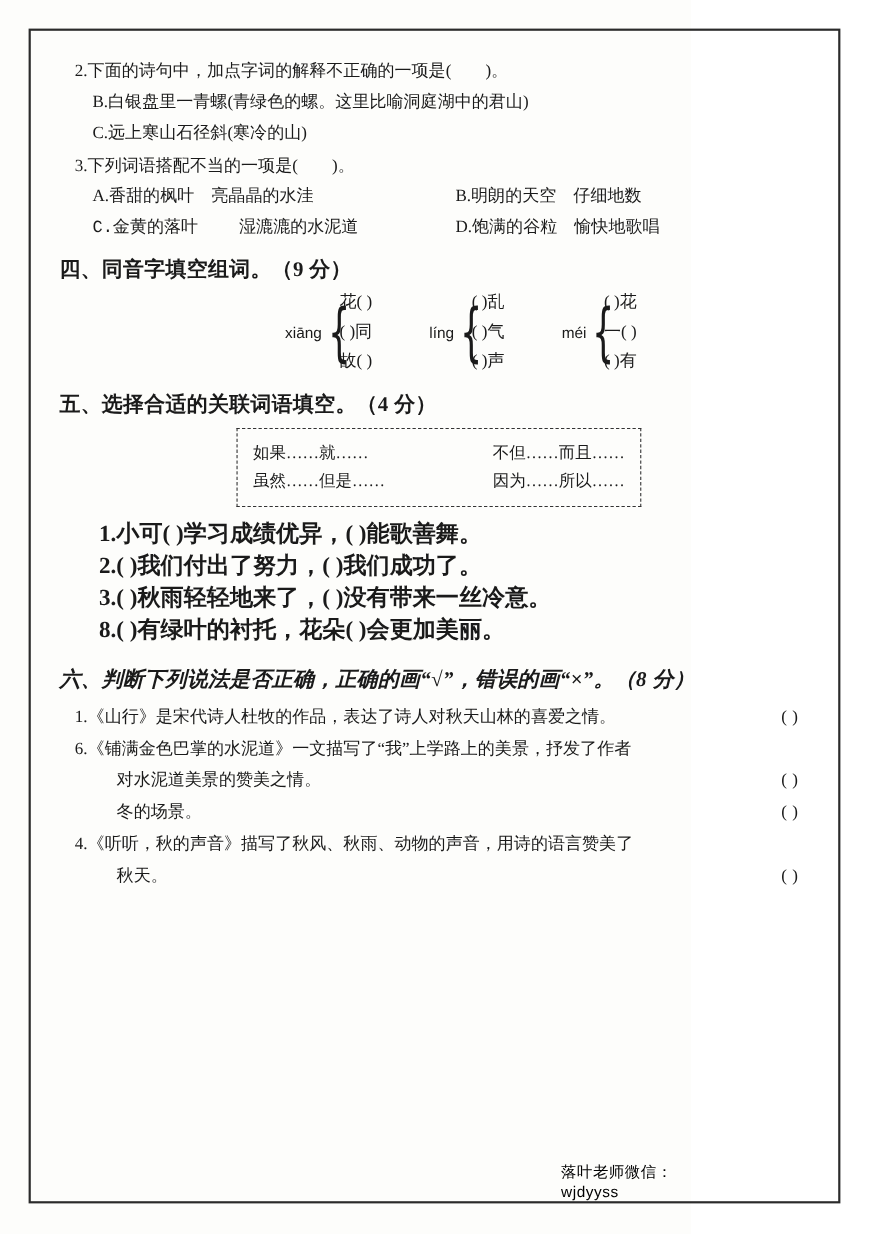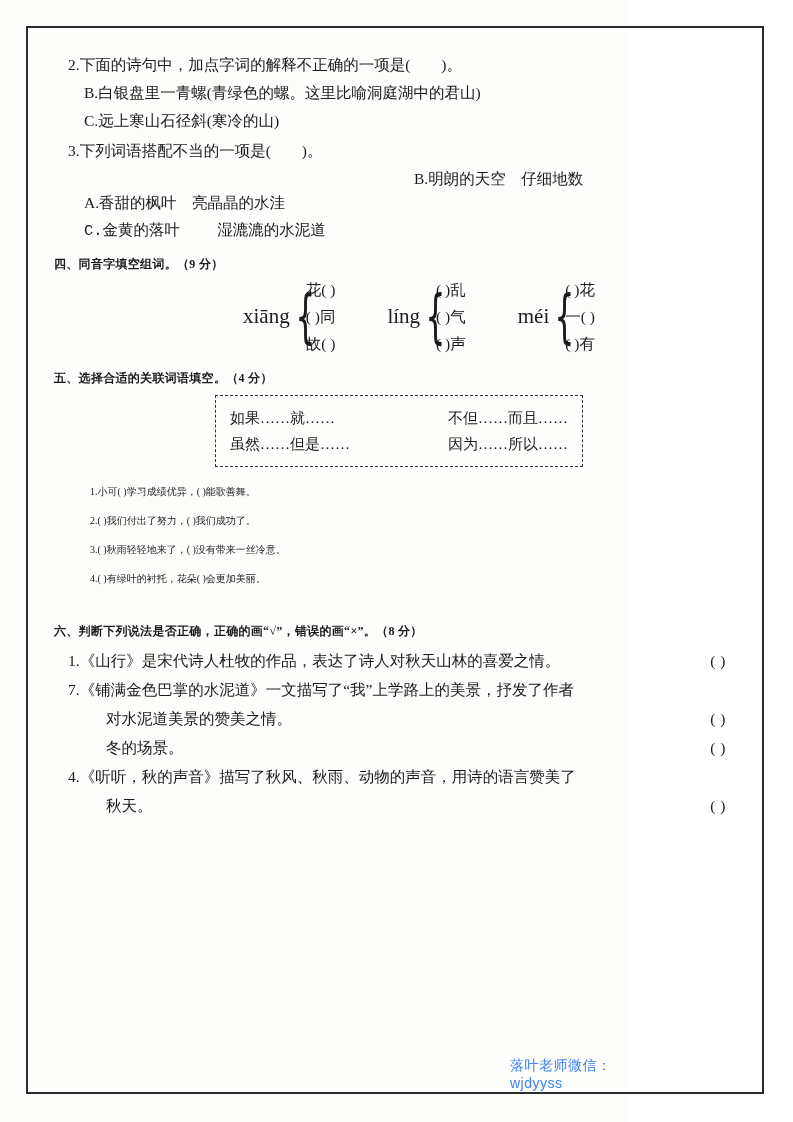--- a/index.html
+++ b/index.html
@@ -39,43 +39,43 @@
   }
   .q-line {
     font-size: 15.5px;
     line-height: 26px;
     margin: 0 0 2px 0;
     white-space: pre-wrap;
   }
   .indent1 { padding-left: 14px; }
   .indent2 { padding-left: 30px; }
   .section-title {
-    font-size: 12px;
+    font-size: 19px;
     font-weight: bold;
     margin: 12px 0 6px 0;
     letter-spacing: 0.3px;
   }
   .row-flex {
     display: flex;
   }
   
   .pinyin-area {
     margin: 6px 0 4px 0;
     display: flex;
     justify-content: center;
     gap: 52px;
     padding-left: 40px;
   }
   .pin-group {
     display: flex;
     align-items: center;
   }
   .pin-label {
-    font-size: 21px;
-    font-family: Liberation Serif, serif;
+    font-size: 14px;
+    font-family: Liberation Sans, sans-serif;
     padding-right: 2px;
     white-space: nowrap;
   }
   .brace {
     font-size: 58px;
     line-height: 1;
     font-family: "DejaVu Sans", sans-serif;
     transform: scaleX(0.55);
     transform-origin: center;
     width: 14px;
@@ -101,44 +101,45 @@
     box-sizing: border-box;
   }
   .word-box-row {
     display: flex;
     justify-content: space-between;
     font-size: 15px;
     line-height: 26px;
     font-family: "Liberation Serif", serif;
   }
   .fill-line {
-    font-size: 10px;
+    font-size: 21px;
     line-height: 29px;
     padding-left: 36px;
+    font-weight: bold;
   }
   
   .tf-item {
     font-size: 15.5px;
     line-height: 29px;
     padding-left: 14px;
     position: relative;
   }
   .tf-item .tail {
     float: right;
     padding-right: 18px;
   }
   .tf-cont {
     padding-left: 38px;
   }
   .watermark {
     position: absolute;
     left: 510px;
     top: 1057px;
     font-size: 14px;
-    color: #3b82f6;
+    color: #000000;
     letter-spacing: 0.5px;
     font-family: "Liberation Sans", sans-serif;
   }
   .blank-paren {
     letter-spacing: 0.5px;
   }
 </style>
 </head>
 <body>
 
@@ -146,25 +147,26 @@
   <div class="page-border"></div>
 
   <div class="content">
 
     <div class="q-line indent1">2.下面的诗句中，加点字词的解释不正确的一项是(        )。</div>
     <div class="q-line indent2">B.白银盘里一青螺(青绿色的螺。这里比喻洞庭湖中的君山)</div>
     <div class="q-line indent2">C.远上寒山石径斜(寒冷的山)</div>
 
     <div class="q-line indent1" style="margin-top:4px;">3.下列词语搭配不当的一项是(        )。</div>
     <div class="q-line indent2 row-flex">
-      <span style="width:330px;margin-top:24px;">A.香甜的枫叶    亮晶晶的水洼</span>
+      <span style="width:330px;">A.香甜的枫叶    亮晶晶的水洼</span>
       <span>B.明朗的天空    仔细地数</span>
     </div>
     <div class="q-line indent2 row-flex">
       <span style="width:330px;font-family:Liberation Mono, monospace;">C.金黄的落叶    湿漉漉的水泥道</span>
+      <span>D.饱满的谷粒    愉快地歌唱</span>
     </div>
 
     <div class="section-title">四、同音字填空组词。（9 分）</div>
     <div class="pinyin-area">
 
       <div class="pin-group">
         <span class="pin-label">xiāng</span>
         <span class="brace">{</span>
         <span class="pin-items">
           <div>花(        )</div>
@@ -201,31 +203,31 @@
         <span>不但……而且……</span>
       </div>
       <div class="word-box-row">
         <span>虽然……但是……</span>
         <span>因为……所以……</span>
       </div>
     </div>
     <div class="fill-line">1.小可(            )学习成绩优异，(            )能歌善舞。</div>
     <div class="fill-line">2.(            )我们付出了努力，(            )我们成功了。</div>
     <div class="fill-line">3.(            )秋雨轻轻地来了，(            )没有带来一丝冷意。</div>
-    <div class="fill-line">4.(            )有绿叶的衬托，花朵(            )会更加美丽。</div>
-
-    <div class="section-title" style="margin-top:30px;">六、判断下列说法是否正确，正确的画“√”，错误的画“×”。（8 分）</div>
+    <div class="fill-line">8.(            )有绿叶的衬托，花朵(            )会更加美丽。</div>
+
+    <div class="section-title" style="margin-top:18px;font-style:italic;">六、判断下列说法是否正确，正确的画“√”，错误的画“×”。（8 分）</div>
 
     <div class="tf-item">
       <span class="tail blank-paren">(        )</span>
       <span>1.《山行》是宋代诗人杜牧的作品，表达了诗人对秋天山林的喜爱之情。</span>
     </div>
 
     <div class="tf-item">
-      <div>7.《铺满金色巴掌的水泥道》一文描写了“我”上学路上的美景，抒发了作者</div>
+      <div>6.《铺满金色巴掌的水泥道》一文描写了“我”上学路上的美景，抒发了作者</div>
       <div class="tf-cont">
         <span class="tail blank-paren">(        )</span>
         <span>对水泥道美景的赞美之情。</span>
       </div>
     </div>
 
     <div class="tf-item">
       <div class="tf-cont">
         <span class="tail blank-paren">(        )</span>
         <span>冬的场景。</span>

